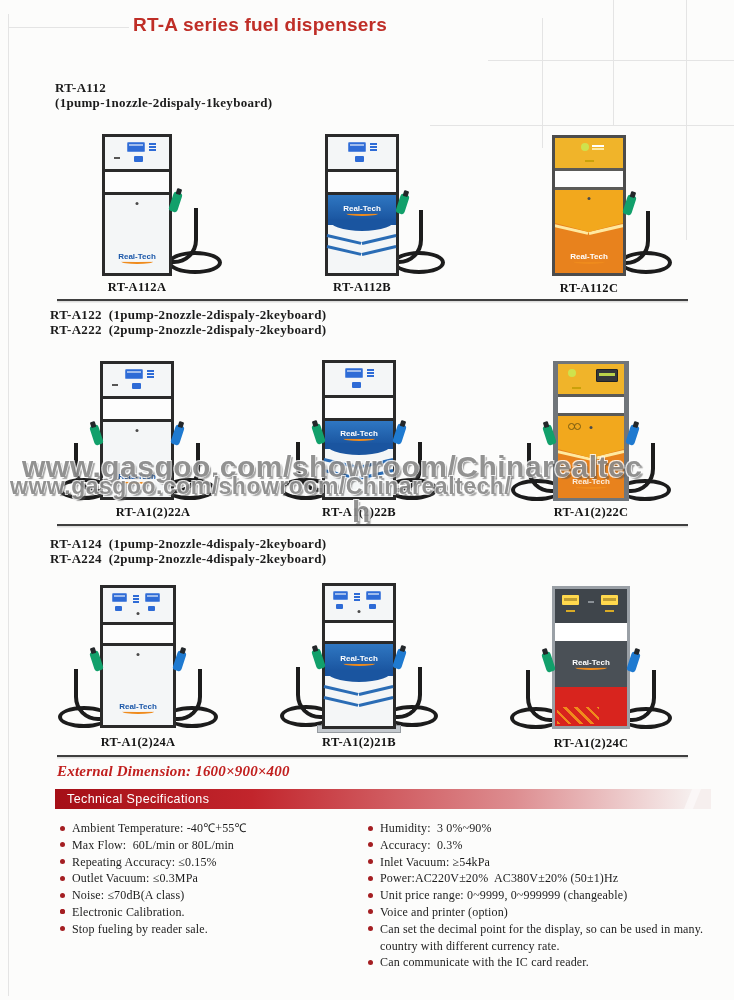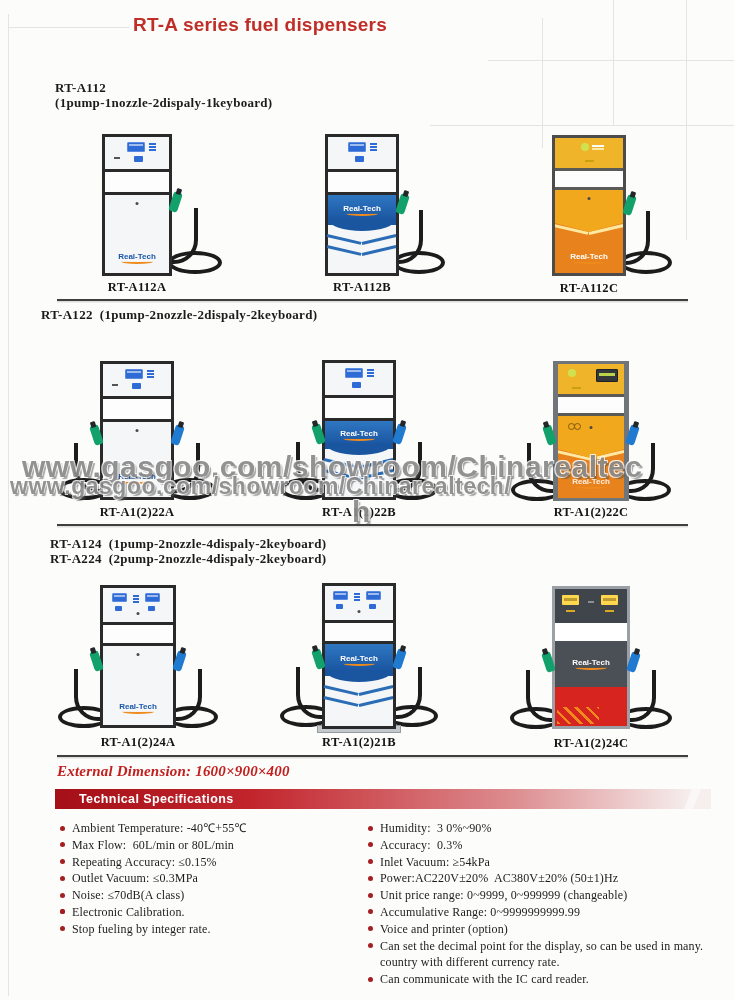--- a/index.html
+++ b/index.html
@@ -77,21 +77,21 @@
   .hose-r{border-right-width:4px;border-bottom-width:4px;border-radius:0 0 24px 0}
   .hose-l{border-left-width:4px;border-bottom-width:4px;border-radius:0 0 0 24px}
   .coil{position:absolute;z-index:1;border:4px solid var(--hose,#1c1c1c);border-radius:50%}
   
   .wm{position:absolute;z-index:40;font-weight:700;color:var(--wm-gray,#8a8a8a);letter-spacing:.5px;opacity:.93;white-space:nowrap;
       text-shadow:-1px -1px 0 rgba(255,255,255,.85),1px -1px 0 rgba(255,255,255,.85),-1px 1px 0 rgba(255,255,255,.85),2px 2px 1px rgba(80,80,80,.55)}
   
   .extdim{position:absolute;left:57px;top:763px;font:italic 700 15px "Liberation Serif",serif;color:var(--dim-red,#c1201f);letter-spacing:.2px}
   .techbar{position:absolute;left:55px;top:789px;width:656px;height:20px;
            background:linear-gradient(90deg,#a50f17 0%,#c2252c 30%,#dd8d90 70%,#f6efee 97%);}
-  .techbar .bartext{display:block;padding-left:24px;line-height:20px;font-size:12.5px;font-weight:700;color:#fff;letter-spacing:.4px}
+  .techbar .bartext{display:block;padding-left:12px;line-height:20px;font-size:12.5px;font-weight:400;color:#fff;letter-spacing:.4px}
   .barnotch{position:absolute;right:14px;top:0;width:9px;height:100%;background:rgba(255,255,255,.5);transform:skewX(-22deg)}
   .speccol{position:absolute;top:820px;display:flex;flex-direction:column}
   .spec-item{position:relative;padding-left:14px;font:400 12px "Liberation Serif",serif;color:#1c1c1c;
              line-height:16.8px;letter-spacing:.15px;white-space:pre-wrap}
   .bullet{position:absolute;left:2px;top:5.5px;width:5px;height:5px;border-radius:50%;background:var(--bullet-red,#a41e22)}
 </style>
 </head>
 <body>
 
 <div id="page">
@@ -168,21 +168,22 @@
         <div class="rtlogo rt-white" style="bottom:12px">Real-Tech</div>
       </div>
     </div>
   </div>
 
   <div class="mlabel" style="left:67px;top:280px">RT-A112A</div>
   <div class="mlabel" style="left:292px;top:280px">RT-A112B</div>
   <div class="mlabel" style="left:519px;top:281px">RT-A112C</div>
   <div class="rowline" style="left:57px;top:299px;width:631px"></div>
 
-  <div class="sechead" style="left:41px;top:307px">RT-A122  (1pump-2nozzle-2dispaly-2keyboard)</div>
+  <div class="sechead" style="left:50px;top:307px">RT-A122  (1pump-2nozzle-2dispaly-2keyboard)</div>
+  <div class="sechead" style="left:50px;top:322px">RT-A222  (2pump-2nozzle-2dispaly-2keyboard)</div>
 
   <div class="disp" style="left:100px;top:361px;width:74px;height:139px">
     <div class="hose hose-l" style="left:-26px;top:82px;width:28px;height:46px"></div>
     <div class="coil" style="left:-42px;bottom:0;width:44px;height:14px"></div>
     <div class="nozzle n-green" style="left:-8px;top:64px;transform:rotate(-18deg)"></div>
     <div class="hose hose-r" style="right:-26px;top:82px;width:28px;height:46px"></div>
     <div class="coil" style="right:-42px;bottom:0;width:44px;height:14px"></div>
     <div class="nozzle n-blue" style="right:-8px;top:64px;transform:rotate(18deg)"></div>
     <div class="cab">
       <div class="headp">
@@ -241,21 +242,21 @@
         <div class="inf"></div>
         <div class="dot" style="top:10px"></div>
       </div>
       <div class="c-bottom">
         <div class="vee"></div>
         <div class="rtlogo rt-faint" style="bottom:12px">Real-Tech</div>
       </div>
     </div>
   </div>
 
-  <div class="mlabel" style="left:67px;top:505px">RT-A1(2)22A</div>
+  <div class="mlabel" style="left:83px;top:505px">RT-A1(2)22A</div>
   <div class="mlabel" style="left:289px;top:505px">RT-A1(2)22B</div>
   <div class="mlabel" style="left:521px;top:505px">RT-A1(2)22C</div>
   <div class="rowline" style="left:57px;top:524px;width:631px"></div>
 
   <div class="sechead" style="left:50px;top:536px">RT-A124  (1pump-2nozzle-4dispaly-2keyboard)</div>
   <div class="sechead" style="left:50px;top:551px">RT-A224  (2pump-2nozzle-4dispaly-2keyboard)</div>
 
   <div class="disp" style="left:100px;top:585px;width:76px;height:143px">
     <div class="hose hose-l" style="left:-26px;top:84px;width:28px;height:48px"></div>
     <div class="coil" style="left:-42px;bottom:0;width:44px;height:14px"></div>
@@ -350,28 +351,27 @@
   </div>
 
   <div class="speccol" style="left:58px;width:332px">
       <div class="spec-item"><span class="bullet"></span><span>Ambient Temperature: -40℃+55℃</span></div>
       <div class="spec-item"><span class="bullet"></span><span>Max Flow:  60L/min or 80L/min</span></div>
       <div class="spec-item"><span class="bullet"></span><span>Repeating Accuracy: ≤0.15%</span></div>
       <div class="spec-item"><span class="bullet"></span><span>Outlet Vacuum: ≤0.3MPa</span></div>
       <div class="spec-item"><span class="bullet"></span><span>Noise: ≤70dB(A class)</span></div>
       <div class="spec-item"><span class="bullet"></span></div>
       <div class="spec-item"><span class="bullet"></span><span>Electronic Calibration.</span></div>
-      <div class="spec-item"><span class="bullet"></span><span>Stop fueling by integer rate.</span></div>
+      <div class="spec-item"><span class="bullet"></span><span>Stop fueling by reader sale.</span></div>
     </div>
   <div class="speccol" style="left:366px;width:358px">
       <div class="spec-item"><span class="bullet"></span><span>Humidity:  3 0%~90%</span></div>
       <div class="spec-item"><span class="bullet"></span><span>Accuracy:  0.3%</span></div>
       <div class="spec-item"><span class="bullet"></span><span>Inlet Vacuum: ≥54kPa</span></div>
       <div class="spec-item"><span class="bullet"></span><span>Power:AC220V±20%  AC380V±20% (50±1)Hz</span></div>
       <div class="spec-item"><span class="bullet"></span><span>Unit price range: 0~9999, 0~999999 (changeable)</span></div>
-      <div class="spec-item"><span class="bullet"></span><span>Accumulative Range: 0~9999999999.99</span></div>
       <div class="spec-item"><span class="bullet"></span><span>Voice and printer (option)</span></div>
       <div class="spec-item"><span class="bullet"></span><span>Can set the decimal point for the display, so can be used in many.
 country with different currency rate.</span></div>
       <div class="spec-item"><span class="bullet"></span><span>Can communicate with the IC card reader.</span></div>
     </div>
 
 </div>
 
 </body></html>

